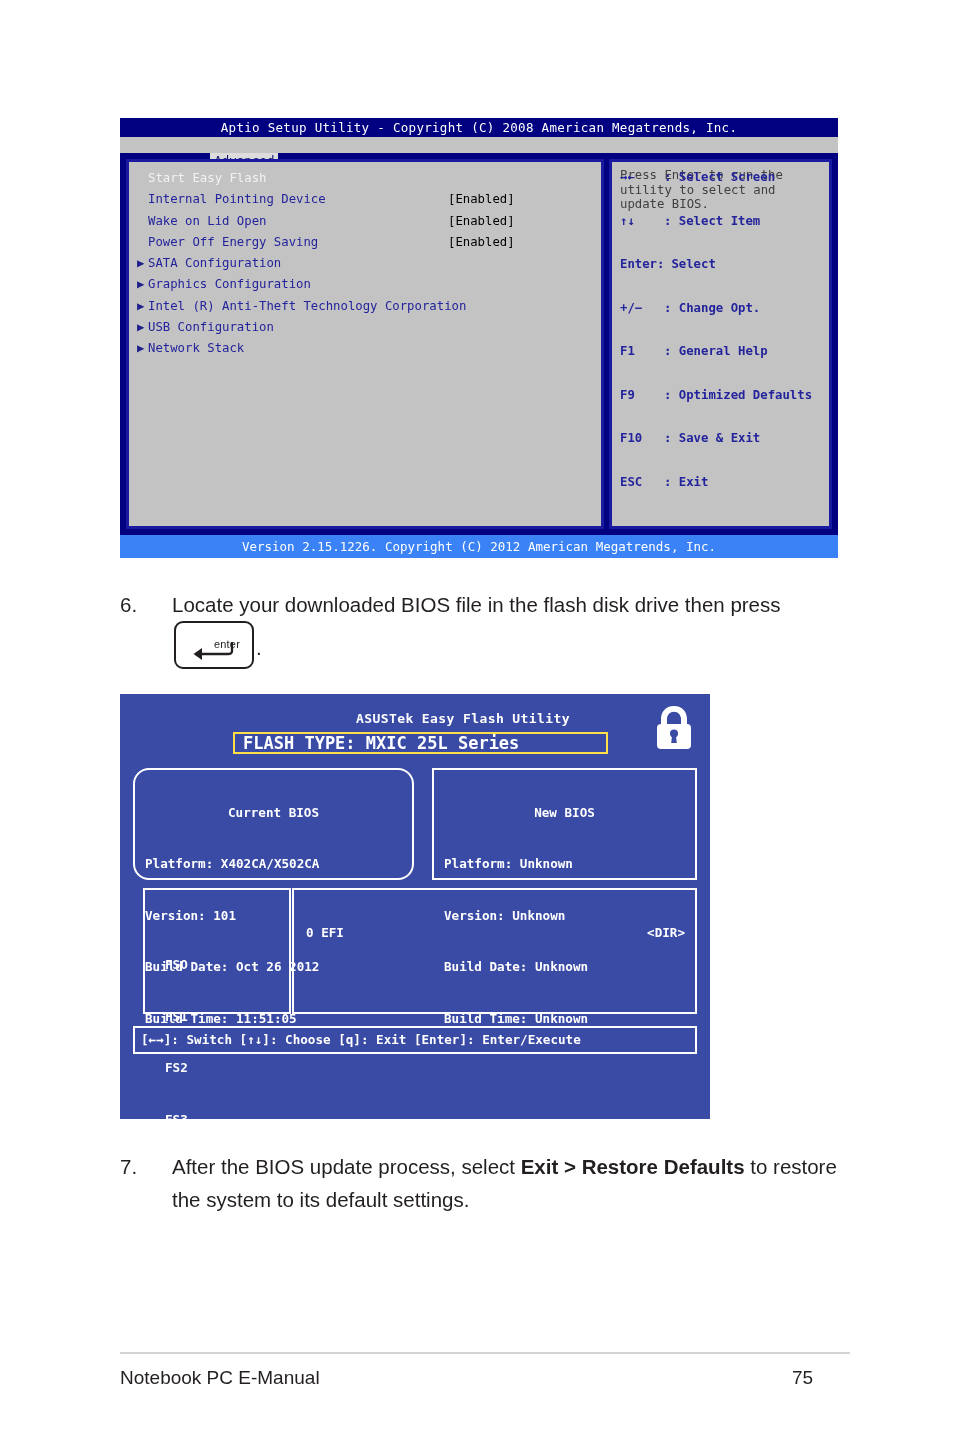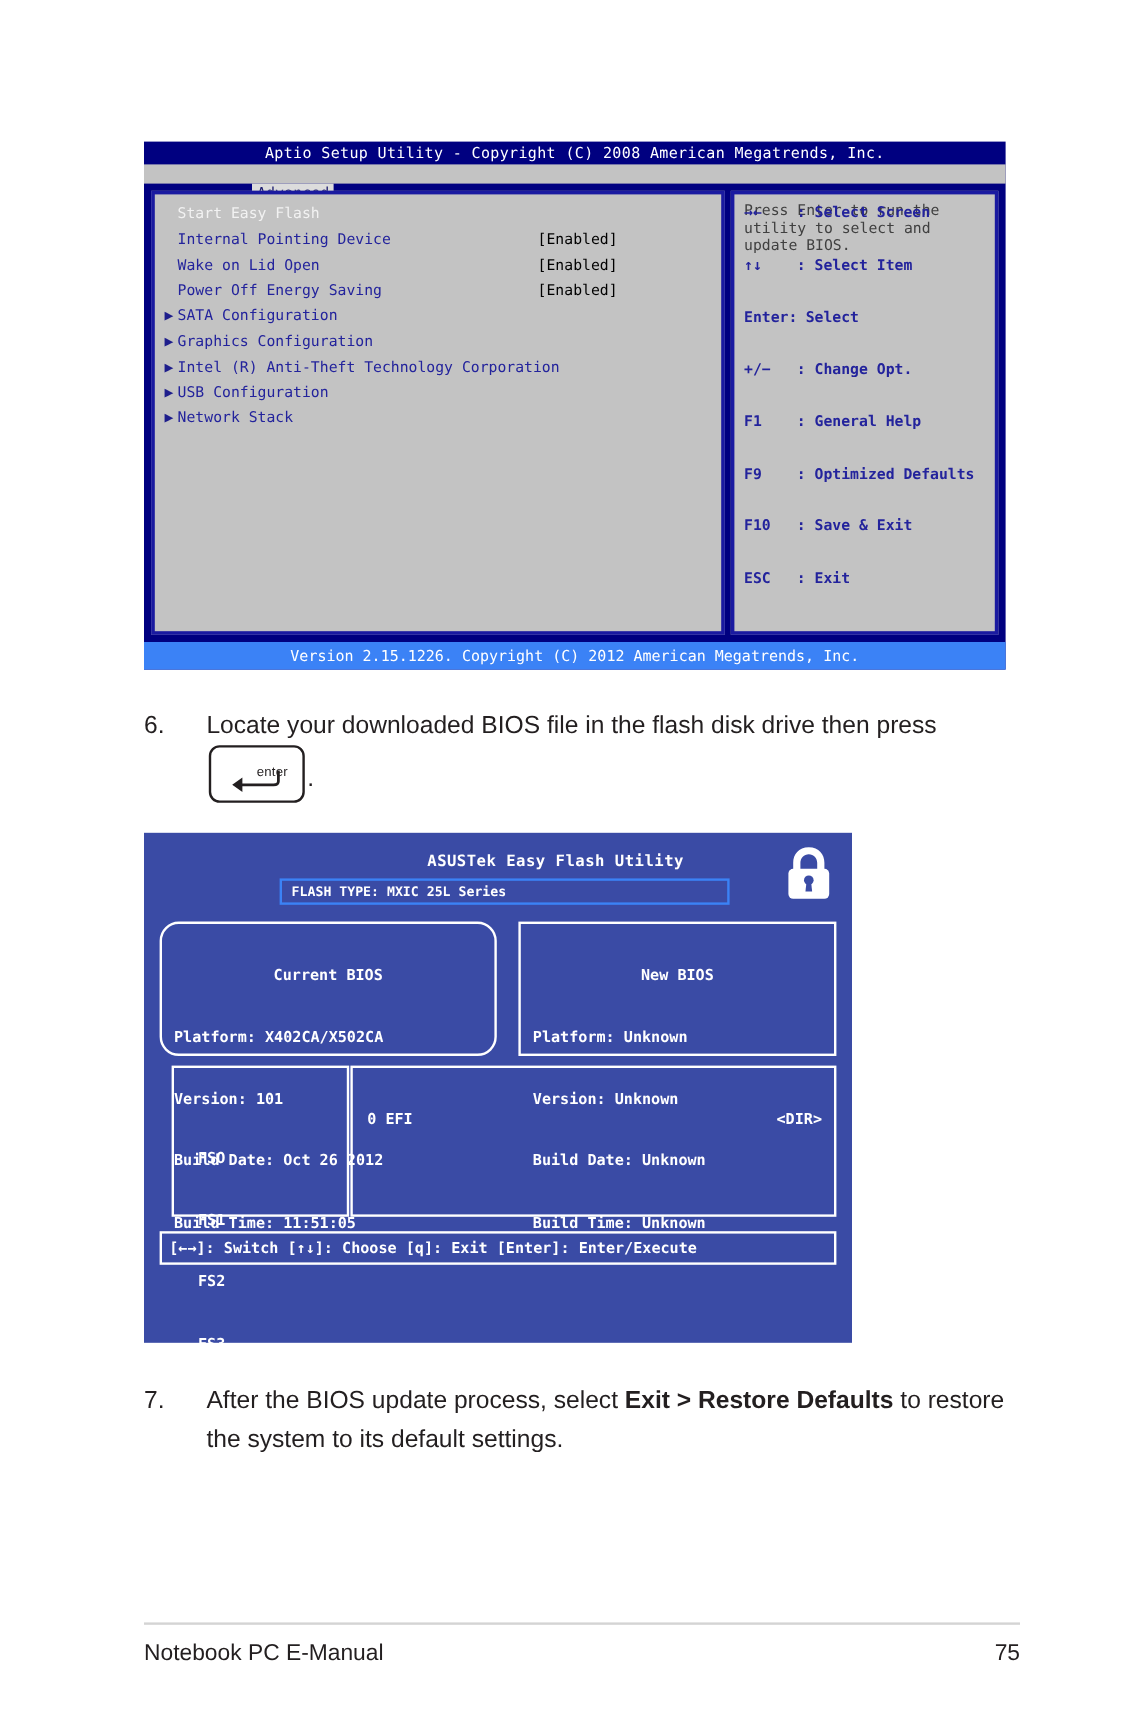--- a/index.html
+++ b/index.html
@@ -201,23 +201,23 @@
     top: 8px;
     width: 46px;
     height: 50px;
   }
   .ef-flashtype {
     position: absolute;
     left: 113px;
     top: 38px;
     width: 375px;
     height: 22px;
-    border: 2px solid #3b82f6;
-    box-sizing: border-box;
-    font-size: 11px;
+    border: 2px solid #fde047;
+    box-sizing: border-box;
+    font-size: 17px;
     line-height: 19px;
     padding-left: 8px;
     white-space: pre;
     font-weight: bold;
   }
   .ef-panel {
     position: absolute;
     border: 2px solid #ffffff;
     box-sizing: border-box;
     font-size: 12.6px;
@@ -270,24 +270,24 @@
   }
   .footer-left {
     position: absolute;
     left: 120px;
     top: 1367px;
     font-size: 19px;
     color: #231f20;
   }
   .footer-right {
     position: absolute;
-    left: 810px;
+    left: 792px;
     top: 1367px;
     width: 40px;
-    text-align: right;
+    text-align: left;
     font-size: 19px;
     color: #231f20;
   }
 </style>
 </head>
 <body>
 
 <div class="bios-shot">
 
   <div class="bios-titlebar">Aptio Setup Utility - Copyright (C) 2008 American Megatrends, Inc.</div>

